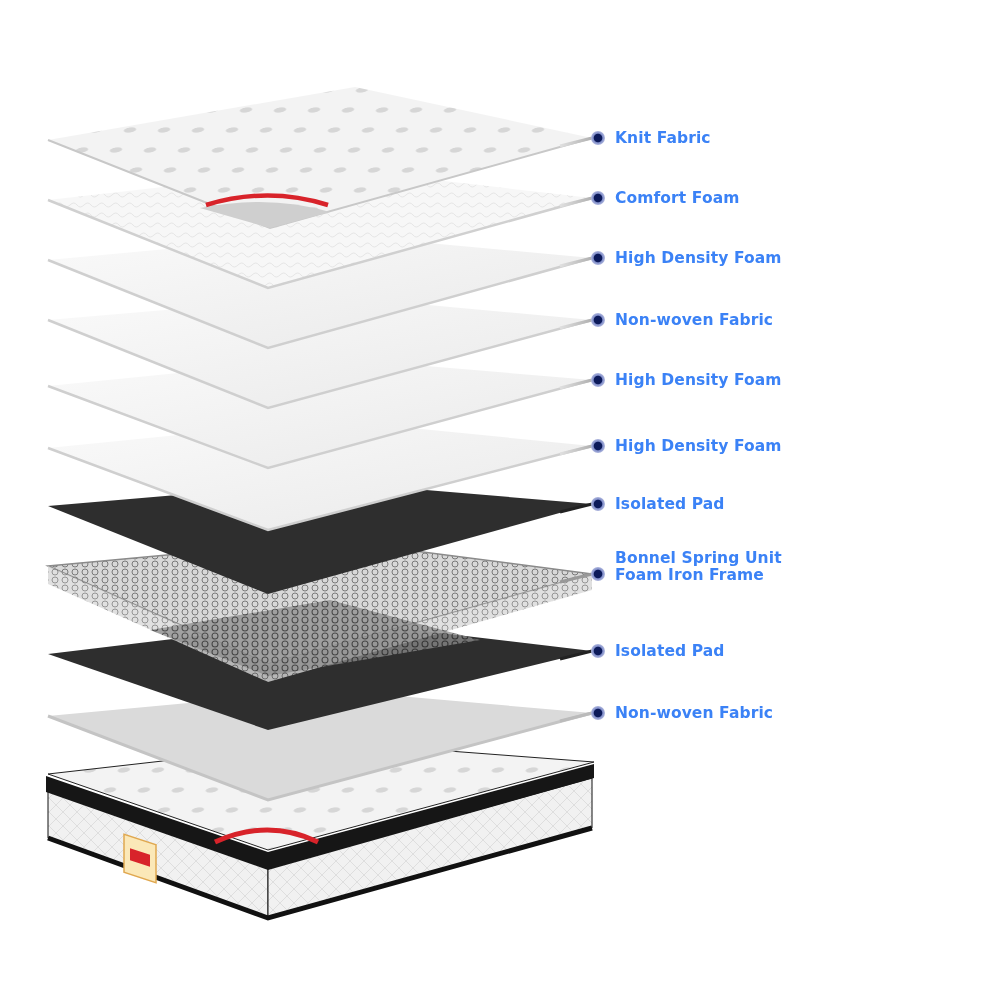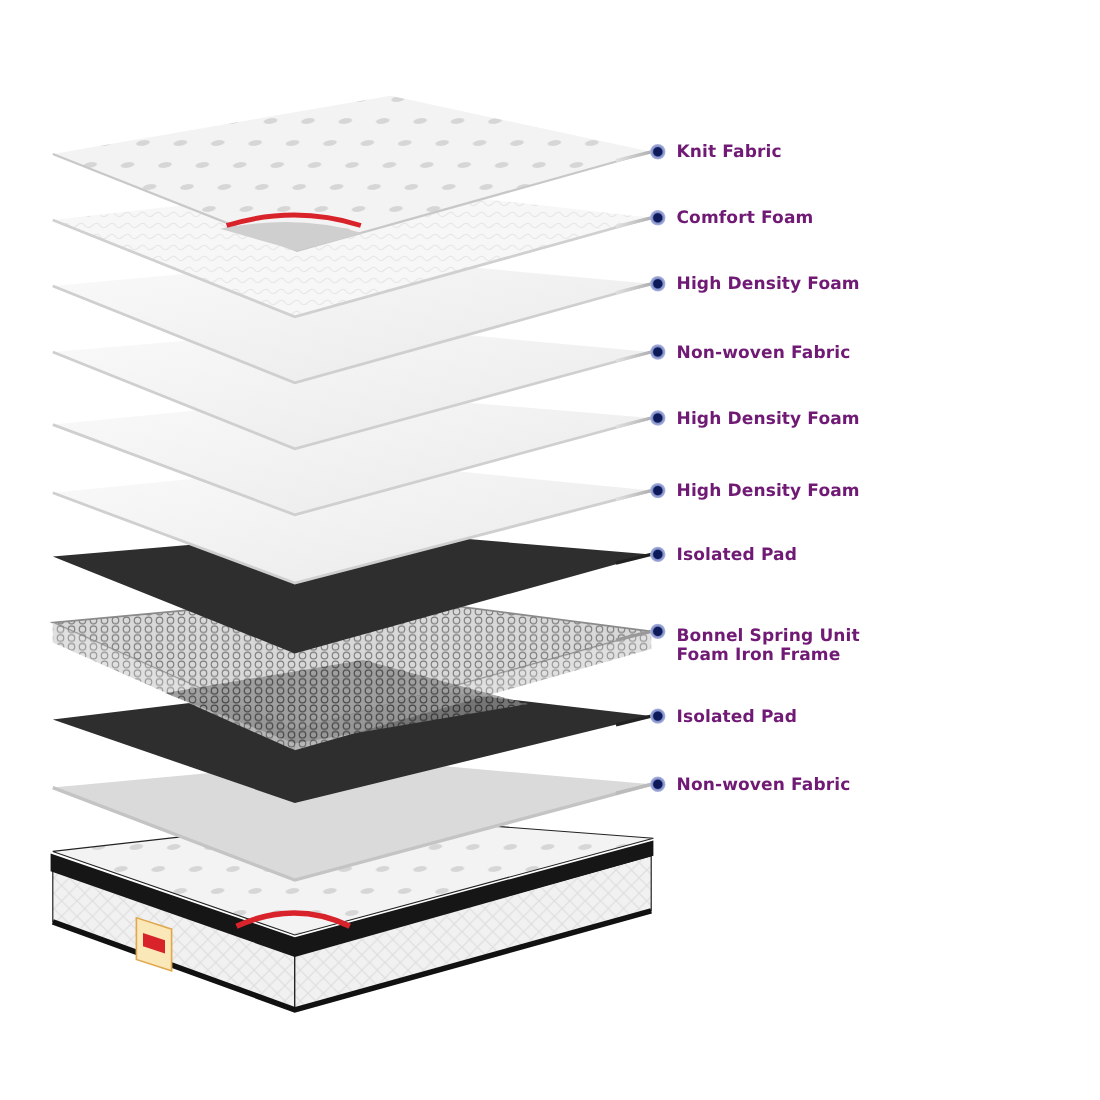--- a/index.html
+++ b/index.html
@@ -1,18 +1,18 @@
 <!DOCTYPE html>
 <html><head>
 <meta charset="utf-8">
 <style>
   html, body { margin: 0; padding: 0; background: #ffffff; }
   body { width: 1000px; height: 1000px; position: relative; overflow: hidden; font-family: "DejaVu Sans", sans-serif; }
   #diagram { position: absolute; left: 0; top: 0; width: 1000px; height: 1000px; }
-  .label { position: absolute; left: 615px; font-size: 15.5px; font-weight: bold; color: #701a75; line-height: 17px; letter-spacing: 0.1px; white-space: nowrap; }
+  .label { position: absolute; left: 615px; font-size: 15.5px; font-weight: bold; color: #3b82f6; line-height: 17px; letter-spacing: 0.1px; white-space: nowrap; }
   .dot { position: absolute; left: 591px; width: 14px; height: 14px; border-radius: 50%; background: radial-gradient(circle, #0c1a5a 0 38%, #7f8cc8 48%, #c5cbe8 80%, rgba(255,255,255,0) 100%); }
 </style>
 </head>
 <body>
 
 <svg id="diagram" viewBox="0 0 1000 1000" xmlns="http://www.w3.org/2000/svg">
   <defs>
     <pattern id="quilt" width="34" height="20" patternUnits="userSpaceOnUse" patternTransform="skewX(-35)">
       <rect width="34" height="20" fill="#f3f3f3"></rect>
       <ellipse cx="17" cy="10" rx="6" ry="2.6" fill="#d6d6d6"></ellipse>
@@ -142,21 +142,21 @@
 <div class="dot" style="top:373px"></div>
 <div class="label" style="top:372px">High Density Foam</div>
 
 <div class="dot" style="top:439px"></div>
 <div class="label" style="top:438px">High Density Foam</div>
 
 <div class="dot" style="top:497px"></div>
 <div class="label" style="top:496px">Isolated Pad</div>
 
 <div class="dot" style="top:567px"></div>
-<div class="label" style="top:570px">
+<div class="label" style="top:550px">
   <div>Bonnel Spring Unit</div>
   <div>Foam Iron Frame</div>
 </div>
 
 <div class="dot" style="top:644px"></div>
 <div class="label" style="top:643px">Isolated Pad</div>
 
 <div class="dot" style="top:706px"></div>
 <div class="label" style="top:705px">Non-woven Fabric</div>
 

